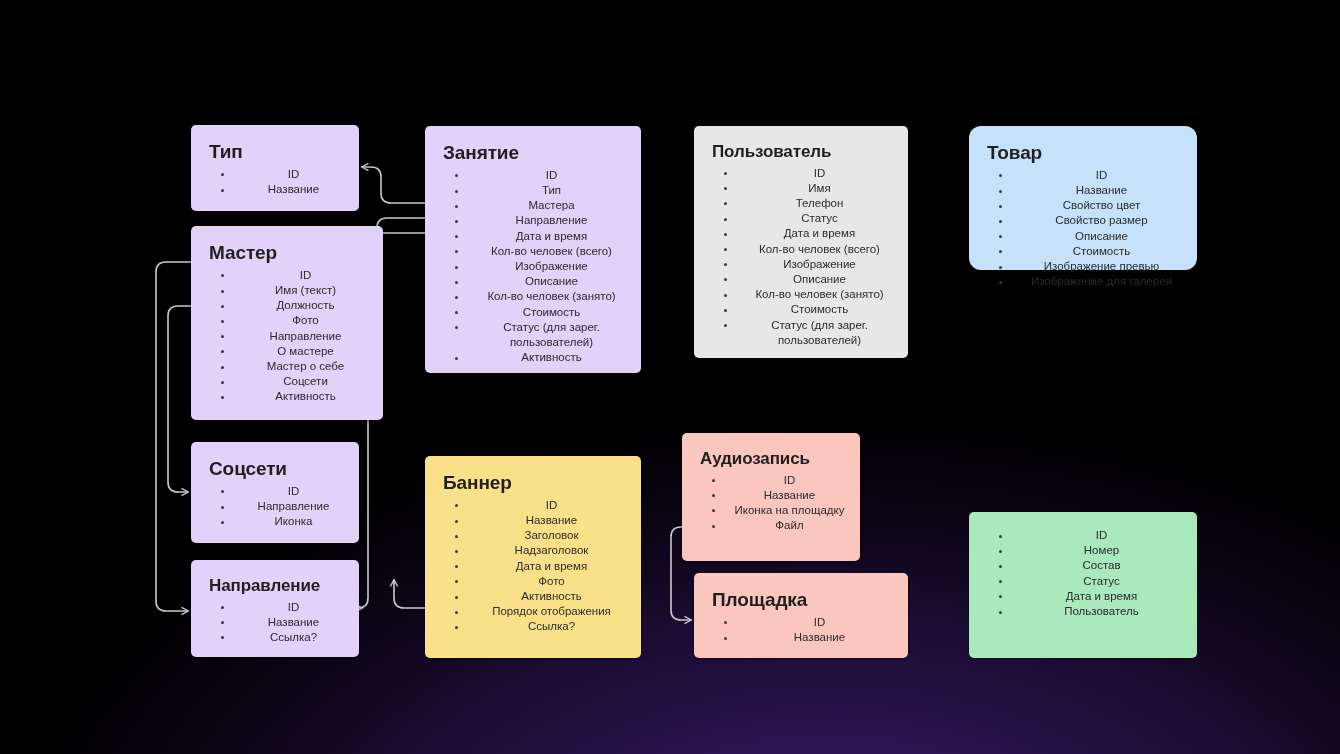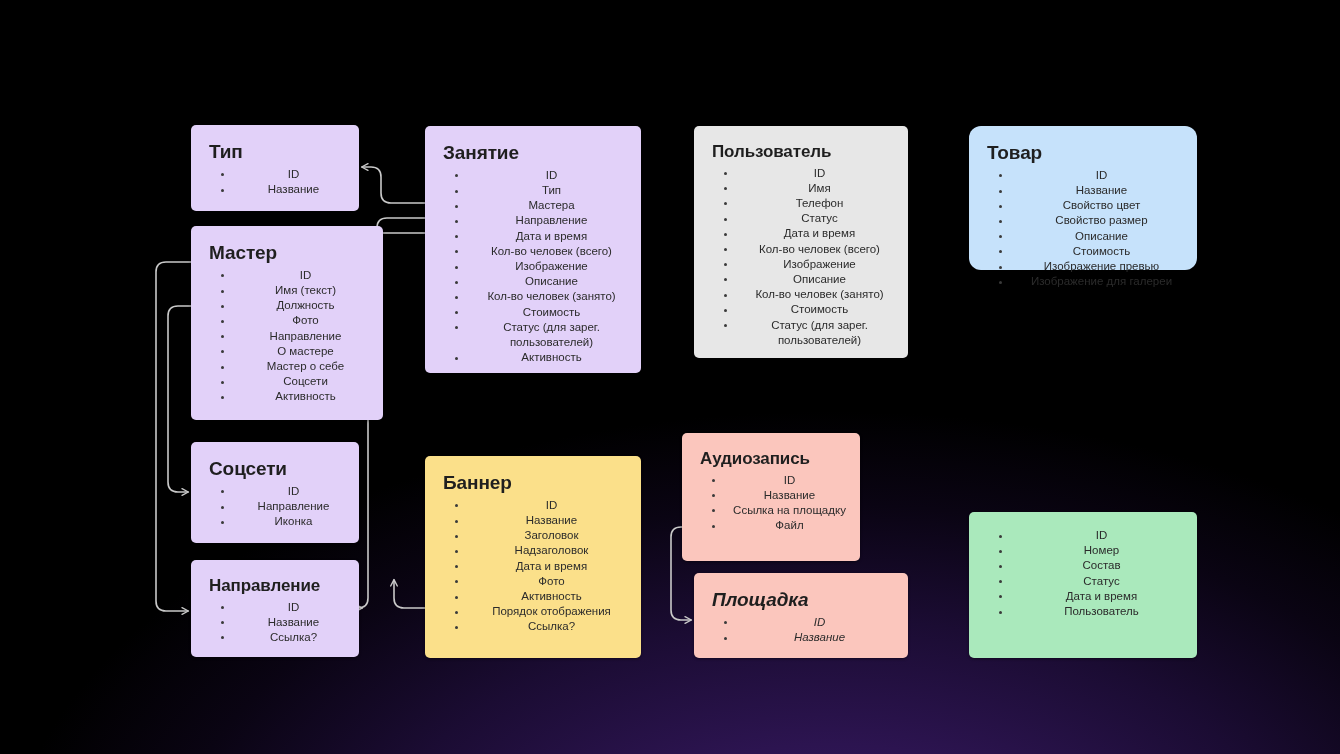--- a/index.html
+++ b/index.html
@@ -172,25 +172,25 @@
           <li>Кол-во человек (занято)</li>
           <li>Стоимость</li>
           <li>Статус (для зарег. пользователей)</li>
         </ul>
       </div>
       <div class="card" style="left: 682px; top: 433px; width: 178px; height: 128px; background: rgb(251, 198, 189);">
         <div class="card-title small">Аудиозапись</div>
         <ul class="field-list">
           <li>ID</li>
           <li>Название</li>
-          <li>Ссылка на площадку</li>
+          <li>Иконка на площадку</li>
           <li>Файл</li>
         </ul>
       </div>
-      <div class="card" style="left: 694px; top: 573px; width: 214px; height: 85px; background: rgb(251, 198, 189); font-style: italic;">
+      <div class="card" style="left: 694px; top: 573px; width: 214px; height: 85px; background: rgb(251, 198, 189);">
         <div class="card-title">Площадка</div>
         <ul class="field-list">
           <li>ID</li>
           <li>Название</li>
         </ul>
       </div>
       <div class="card" style="left: 969px; top: 126px; width: 228px; height: 144px; background: rgb(198, 226, 251); border-radius: 12px;">
         <div class="card-title">Товар</div>
         <ul class="field-list">
           <li>ID</li>

